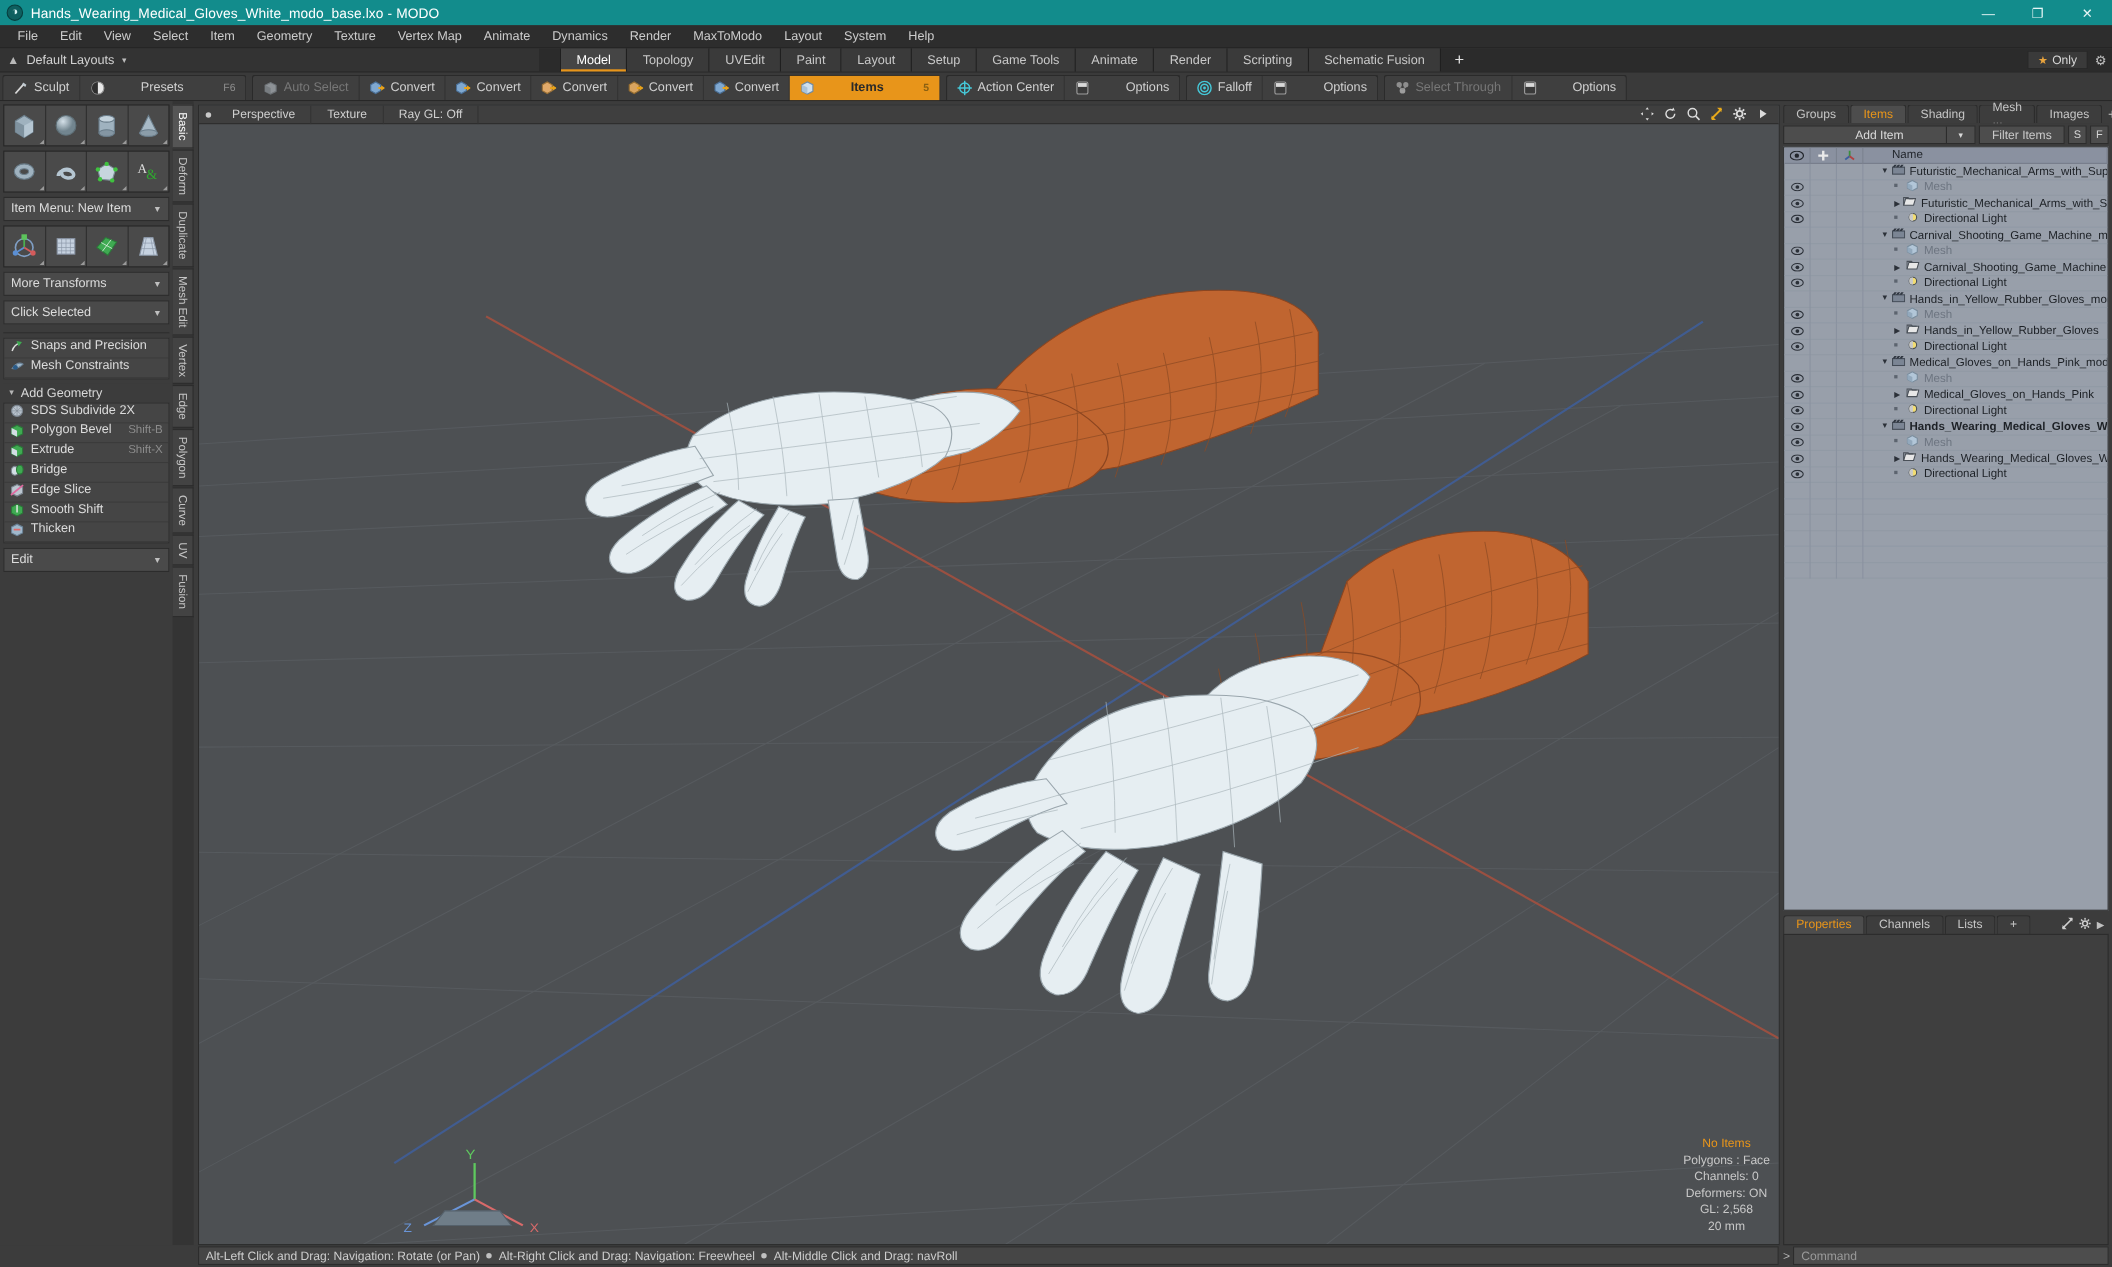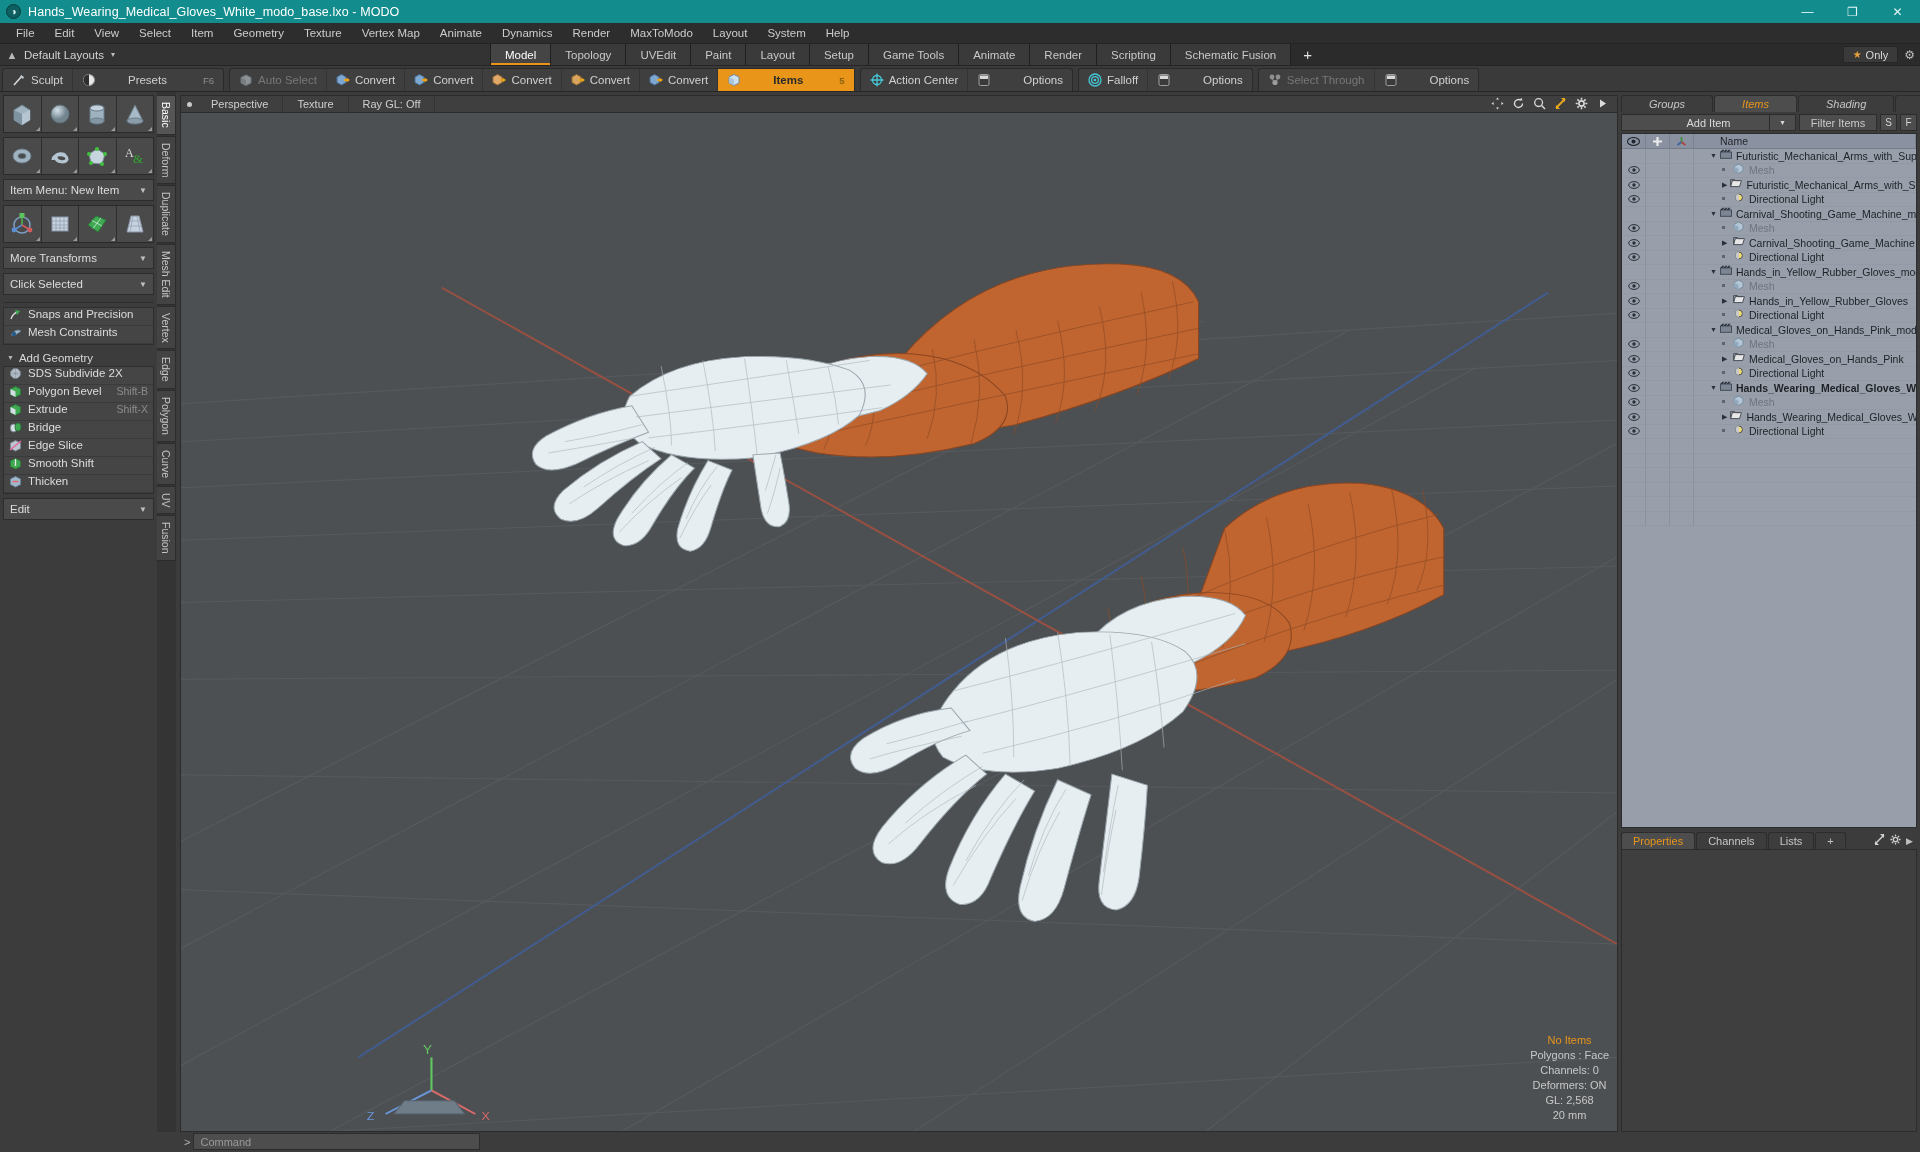--- a/index.html
+++ b/index.html
@@ -49,21 +49,21 @@
   .layoutbar .lb-left { display: flex; align-items: center; padding-left: 4px; width: 490px; }
   .lb-arrow { width: 16px; text-align: center; font-size: 11px; color: #b9b9b9; }
   .lb-default { font-size: 11.5px; color: #d2d2d2; padding: 0 4px; }
   .lb-caret { font-size: 8px; color: #bdbdbd; margin-left: 3px; }
   .layoutbar .lb-tabs { display: flex; align-items: stretch; flex: 1; background:#2b2b2b; }
   .lb-tab {
     font-size: 11.5px; color: #c9c9c9; padding: 0 14px; display: flex; align-items: center;
     border-right: 1px solid #1f1f1f; background: #3a3a3a; position: relative;
   }
   .lb-tab:first-child { border-left: 1px solid #1f1f1f; }
-  .lb-tab.active { background: #454545; color: #ffffff; }
+  .lb-tab.active { background: #454545; color: #ffffff; margin-left: 19px; }
   .lb-tab.active::after {
     content: ''; position: absolute; left: 0; right: 0; bottom: 0; height: 2px; background: #e8951a;
   }
   .lb-plus { font-size: 15px; color: #e4e4e4; padding: 0 12px; display: flex; align-items: center; }
   .layoutbar .lb-right { margin-left: auto; display: flex; align-items: center; padding-right: 5px; gap:6px; background:#2b2b2b;}
   .only-btn {
     display:flex;align-items:center;gap:4px; background:#3a3a3a; border:1px solid #262626;
     font-size:11px;color:#d8d8d8; padding:1px 9px; height:17px;
   }
   .only-btn .star { color:#e8a33d; font-size:10px; }
@@ -157,24 +157,23 @@
   .vstats {
     position: absolute; right: 8px; bottom: 8px; text-align: center;
     font-size: 11px; color: #c8c8c8; line-height: 15px; margin-top: 21px;
   }
   .vstats .hl { color: #e8951a; }
 
   
   .rightcol { width: 300px; flex: 0 0 300px; display: flex; flex-direction: column; padding: 3px 3px 0 1px; }
   .rtabs { height: 17px; display: flex; align-items: stretch; }
   .rtab {
-    font-size: 11px; color: #c6c6c6; padding: 0 27px; display: flex; align-items: center;
+    font-size: 11px; color: #c6c6c6; padding: 0 11px; display: flex; align-items: center;
     background: #3d3d3d; border: 1px solid #2c2c2c; border-bottom: none; margin-right: 1px;
     border-radius: 3px 3px 0 0;
-    font-style: italic;
   }
   .rtab.active { background: #4d4d4d; color: #e8951a; }
   .rtabicons { margin-left: auto; display: flex; align-items: center; gap: 5px; padding: 0 4px; font-size: 10px; color: #c0c0c0; }
   .rtoolrow { height: 21px; display: flex; align-items: center; gap: 3px; background: #3c3c3c; padding: 2px 0; }
   .additem {
     flex: 0 0 175px; height: 17px; background: #4d4d4d; border: 1px solid #2c2c2c;
     display: flex; align-items: center; justify-content: center; font-size: 11px; color: #dadada;
     position: relative;
   }
   .additem .split { position: absolute; right: 0; top: 0; bottom: 0; width: 26px; border-left: 1px solid #2c2c2c;
@@ -1385,20 +1384,27 @@
           </div>
         <div class="pbody">
           <span class="lt"></span>
         </div>
       </div>
     </div>
   </div>
 
   <div class="statusbar">
     <div class="sb-left"></div>
+    <div class="sb-hint" id="hints">
+        <span>Alt-Left Click and Drag: Navigation: Rotate (or Pan)</span>
+        <span class="dotsep"></span>
+        <span>Alt-Right Click and Drag: Navigation: Freewheel</span>
+        <span class="dotsep"></span>
+        <span>Alt-Middle Click and Drag: navRoll</span>
+      </div>
     <div class="sb-cmdwrap">
       <span class="sb-prompt">&gt;</span>
       <div class="sb-cmd">
         <span>Command</span>
       </div>
     </div>
   </div>
 </div>
 
 </body></html>

